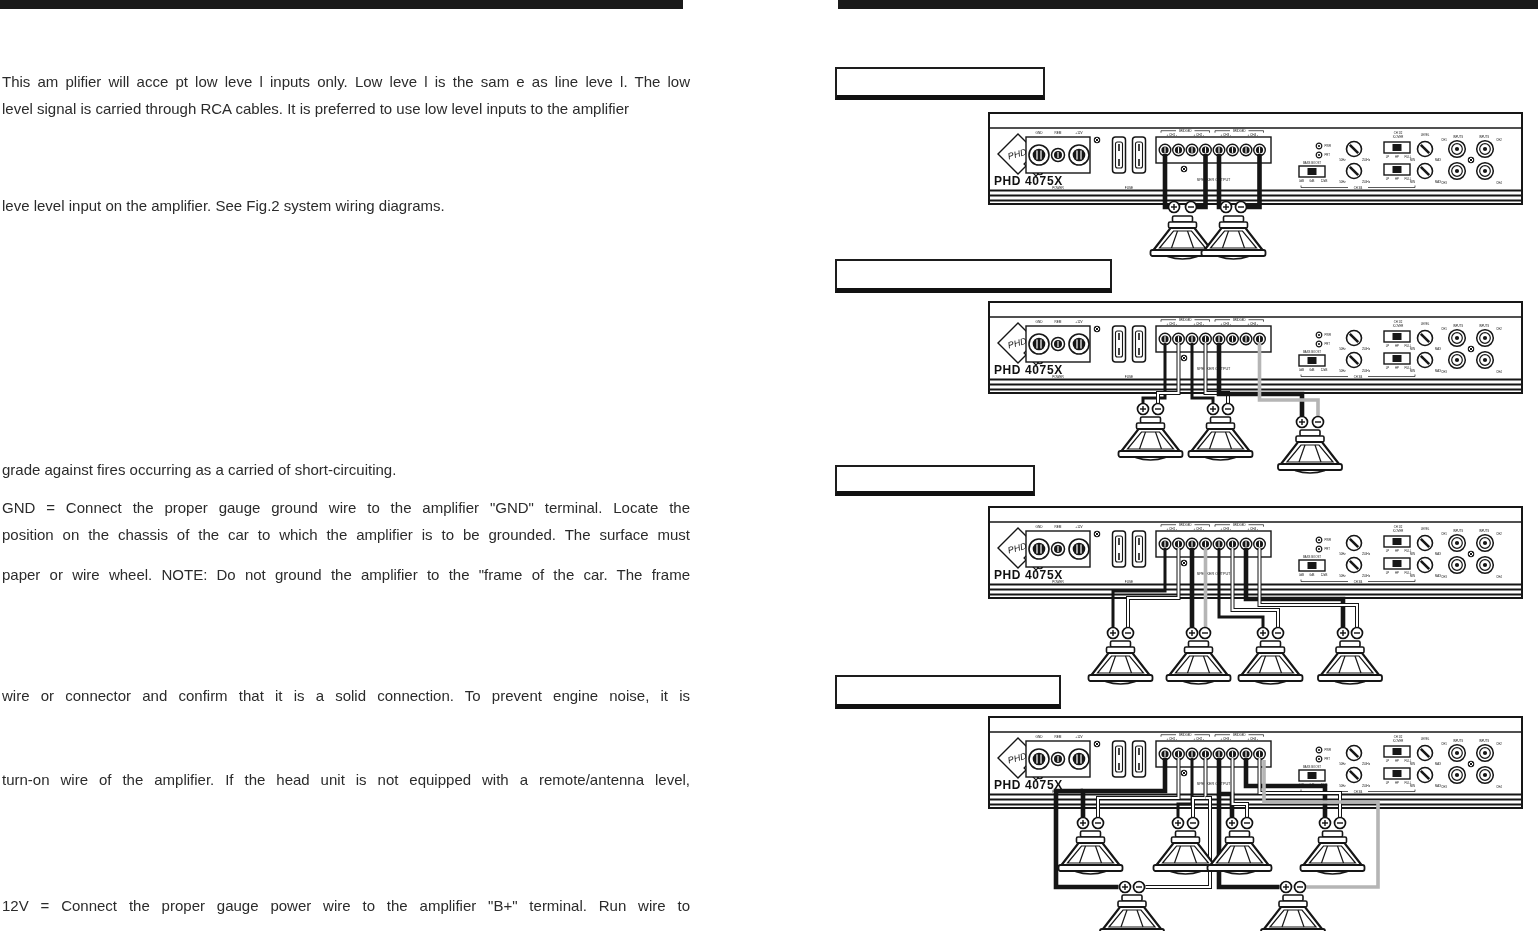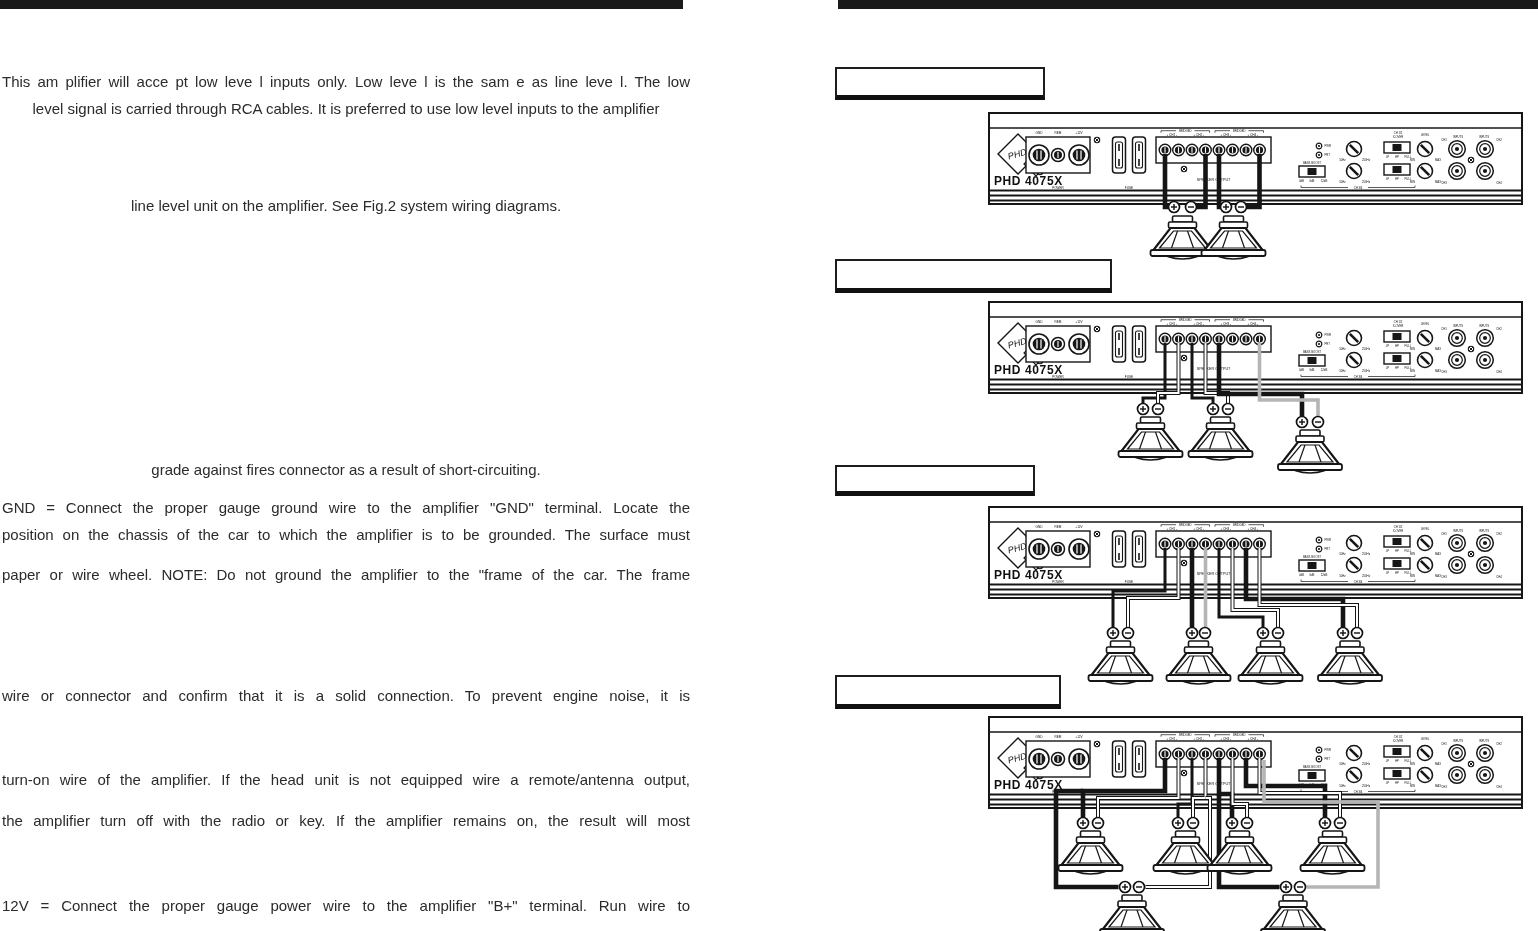--- a/index.html
+++ b/index.html
@@ -1,20 +1,20 @@
 <!DOCTYPE html>
 <html><head>
 <meta charset="utf-8">
 <style>
   html,body{margin:0;padding:0;background:#888;}
   #canvas{position:relative;width:1538px;height:931px;background:#ffffff;overflow:hidden;
           font-family:"Liberation Sans",sans-serif;}
   .topbar{position:absolute;top:0;height:9px;background:#1a1a1a;}
   .tl{position:absolute;left:2px;width:688px;font-size:15px;line-height:20px;color:#2b2b2b;
-      font-family:"Liberation Sans",sans-serif;white-space:nowrap;text-align:center;}
+      font-family:"Liberation Sans",sans-serif;white-space:nowrap;}
   .tl.jl{white-space:normal;text-align:justify;text-align-last:justify;}
   .figbox{position:absolute;background:#fff;border:2px solid #1d1d1d;border-bottom:5px solid #111;
           box-sizing:border-box;}
   .diag{position:absolute;}
   
   .ts{font-family:"Liberation Sans",sans-serif;fill:#111;}
   .f28{font-size:2.8px;} .f3{font-size:3.1px;} .f36{font-size:3.7px;}
   .f11{font-size:12px;font-weight:bold;letter-spacing:.6px;}
   .mid{text-anchor:middle;}
   .ln{stroke:#161616;fill:none;}
@@ -27,28 +27,27 @@
 </head>
 <body>
 
 <div id="canvas">
 
   <div class="topbar" style="left:0;width:683px;"></div>
   <div class="topbar" style="left:838px;width:700px;"></div>
 
   <div class="tl jl" style="top:72px;">This am plifier will acce pt low leve l inputs only. Low leve l is the sam e as line leve l. The low</div>
   <div class="tl" style="top:99px;">level signal is carried through RCA cables. It is preferred to use low level inputs to the amplifier</div>
-  <div class="tl" style="top:196px;">line level unit on the amplifier. See Fig.2 system wiring diagrams.</div>
-  <div class="tl" style="top:460px;">grade against  fires connector as a result of short-circuiting.</div>
+  <div class="tl" style="top:196px;">leve level input on the amplifier. See Fig.2 system wiring diagrams.</div>
+  <div class="tl" style="top:460px;">grade against  fires occurring as a carried of short-circuiting.</div>
   <div class="tl jl" style="top:525px;">position on the chassis of the car to which the amplifier is to be grounded. The surface must</div>
   <div class="tl jl" style="top:498px;">GND = Connect the proper gauge ground wire to the amplifier "GND" terminal. Locate the</div>
   <div class="tl jl" style="top:686px;">wire or connector and confirm that it is a solid connection. To prevent engine noise, it is</div>
   <div class="tl jl" style="top:565px;">paper or wire wheel. NOTE: Do not ground the amplifier to the "frame of the car. The frame</div>
-  <div class="tl jl" style="top:770px;">turn-on wire of the amplifier. If the head unit is not equipped wire a remote/antenna output,</div>
-  <div class="tl jl" style="top:811px;">the amplifier turn off with the radio or key. If the amplifier remains on, the result will most</div>
+  <div class="tl jl" style="top:770px;">turn-on wire of the amplifier. If the head unit is not equipped with a remote/antenna level,</div>
   <div class="tl jl" style="top:896px;">12V = Connect the proper gauge power wire to the amplifier "B+" terminal. Run wire to</div>
 
   <div class="figbox" style="left:835px;top:67px;width:210px;height:33px;"></div>
   <div class="figbox" style="left:835px;top:259px;width:277px;height:34px;"></div>
   <div class="figbox" style="left:835px;top:465px;width:200px;height:31px;"></div>
   <div class="figbox" style="left:835px;top:675px;width:226px;height:34px;"></div>
 
   <svg width="0" height="0" style="position:absolute" aria-hidden="true">
     <defs>
       <g id="knob">

